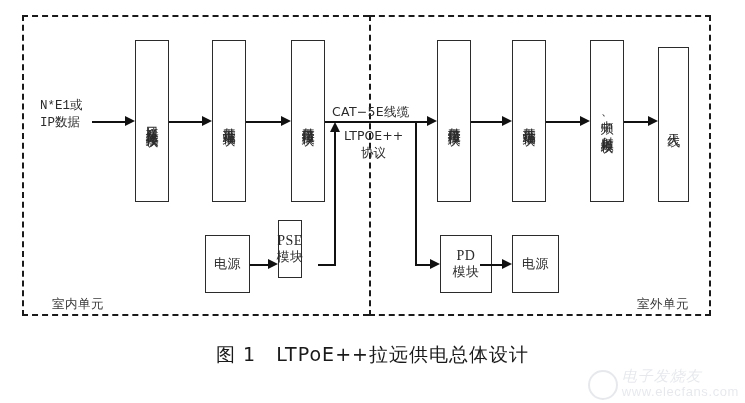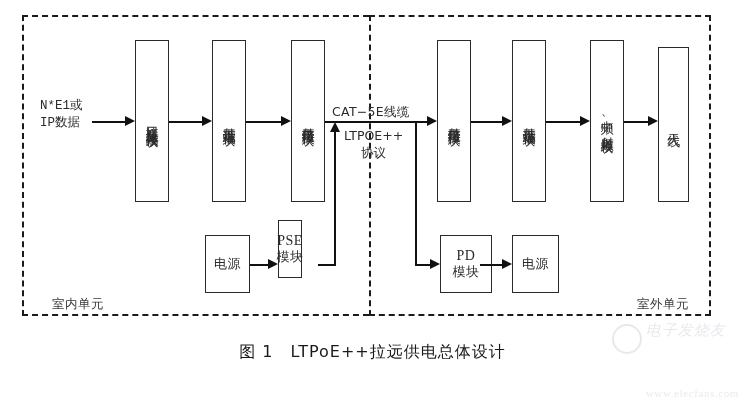--- a/index.html
+++ b/index.html
@@ -128,21 +128,21 @@
 
   
   #caption {
     position: absolute;
     left: 0; top: 342px;
     width: 745px;
     text-align: center;
     color: #1a1a1a;
   }
   #caption .cn {
-    font-size: 16px;
+    font-size: 19px;
     letter-spacing: 1px;
     font-family: "DejaVu Sans", sans-serif;
     margin-bottom: 10px;
   }
   #caption .en {
     font-size: 14px;
     letter-spacing: 0.6px;
     font-family: "Liberation Serif", serif;
   }
 
@@ -150,21 +150,21 @@
   #watermark {
     position: absolute;
     right: 6px; bottom: 4px;
     opacity: 0.17;
     color: #6f7d92;
     text-align: left;
     line-height: 1.1;
     pointer-events: none;
   }
   #watermark .wm-cn { font-size: 15px; font-family: "DejaVu Sans", sans-serif; font-style: italic; letter-spacing: 1px; }
-  #watermark .wm-url { font-size: 11px; font-family: Liberation Serif, serif; letter-spacing: 0.6px; margin-top: 48px; }
+  #watermark .wm-url { font-size: 13px; font-family: Liberation Sans, sans-serif; letter-spacing: 0.6px; }
   #watermark .wm-ring {
     position: absolute;
     left: -34px; top: 2px;
     width: 26px; height: 26px;
     border: 2px solid #6f7d92;
     border-radius: 50%;
   }
 </style>
 </head>
 <body>

